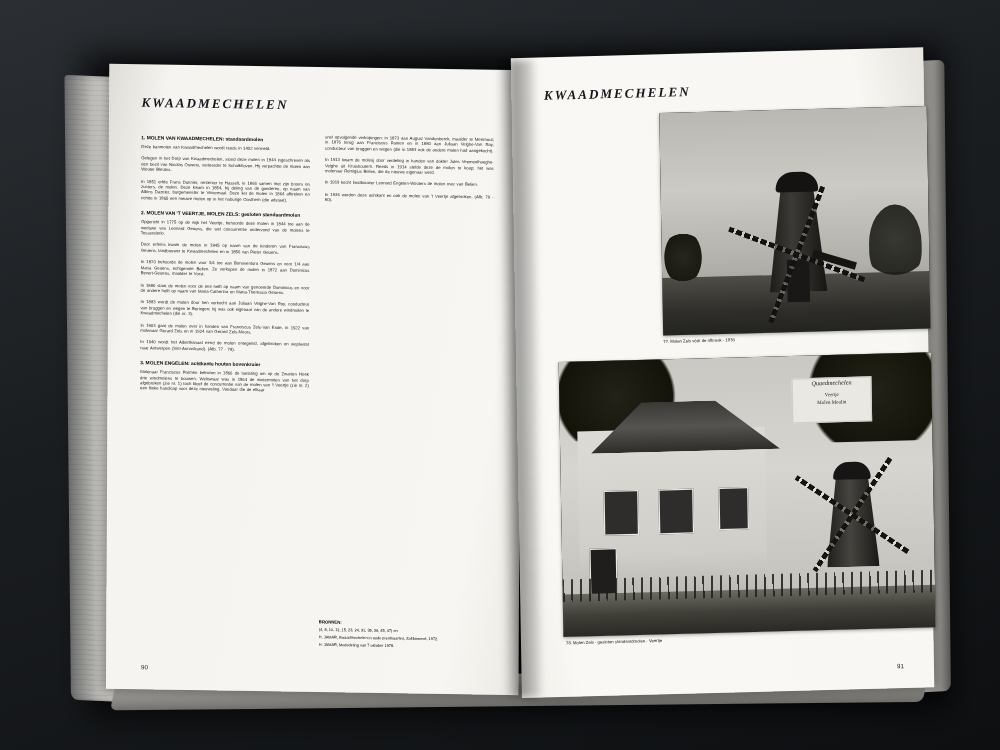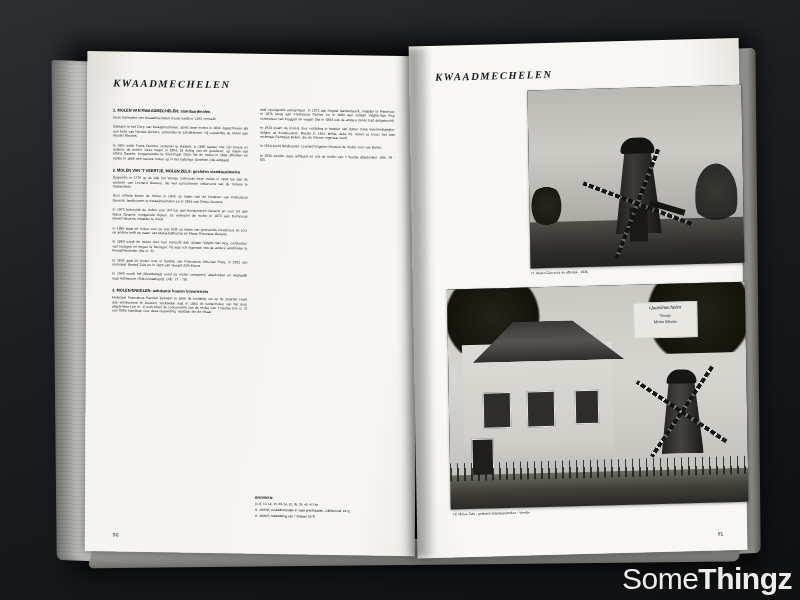--- a/index.html
+++ b/index.html
@@ -465,16 +465,13 @@
         </div>
         <div class="caption caption-bottom">78. Molen Zels - gesloten standaardmolen - Veertje</div>
 
         <div class="folio folio-right">91</div>
       </div>
     </div>
 
     <div class="gutter"></div>
   </div>
 
-  <div class="watermark">
-    <span class="thin">Some</span><span class="bold">Thingz</span>
-  </div>
 </div>
 
 </body></html>

